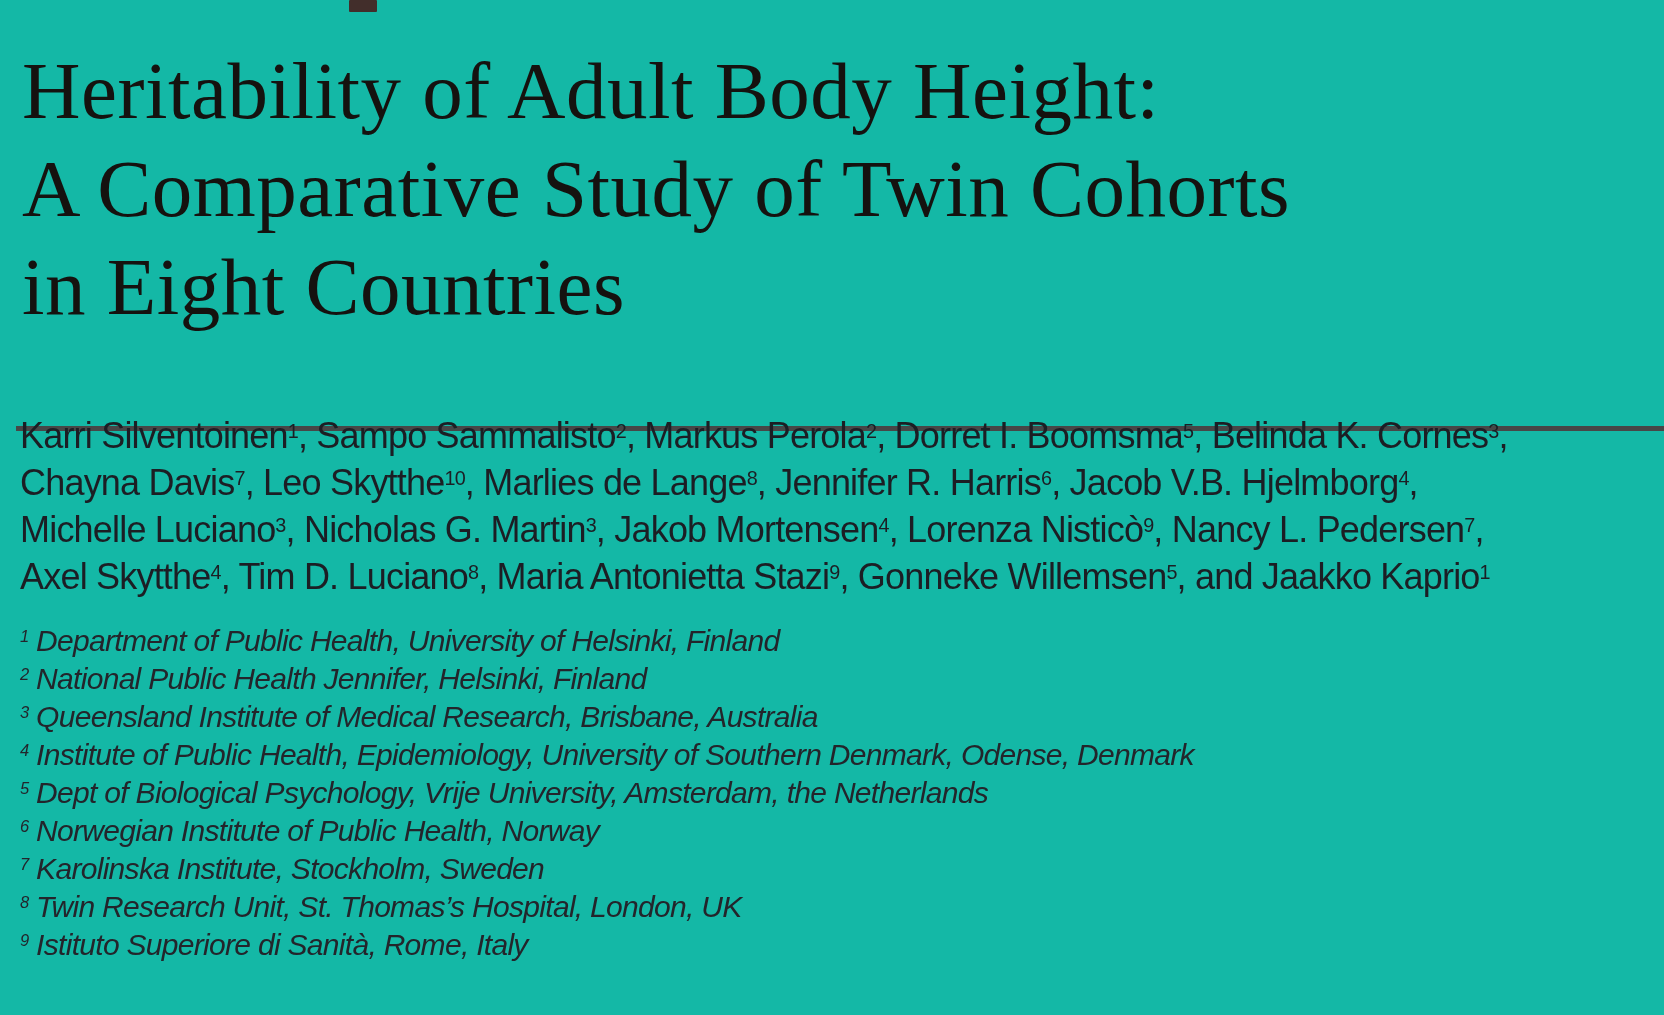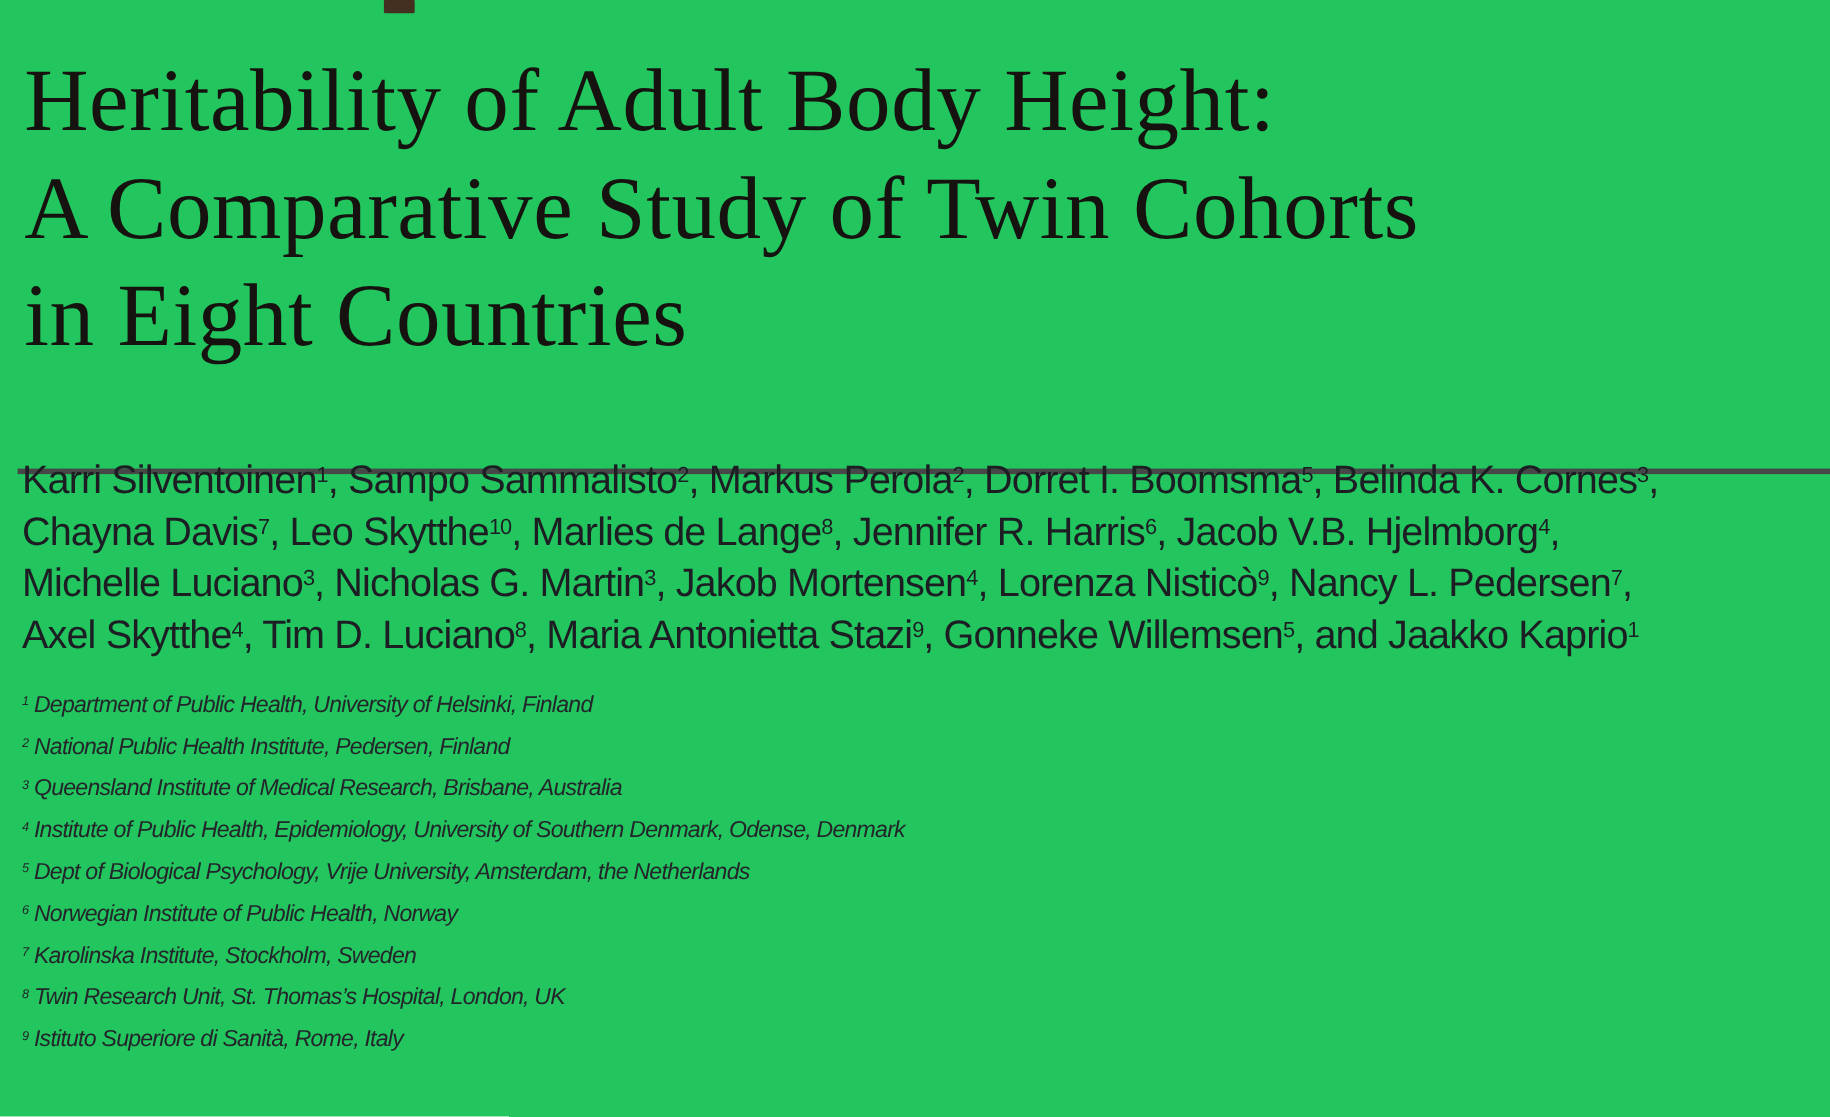--- a/index.html
+++ b/index.html
@@ -1,20 +1,20 @@
 <!DOCTYPE html>
 <html><head>
 <meta charset="utf-8">
 <style>
   html, body { margin: 0; padding: 0; background: #ffffff; }
   .page {
     position: relative;
     width: 1664px;
     height: 1015px;
-    background: #22c55e;
+    background: #14b8a6;
     overflow: hidden;
     font-family: "Liberation Sans", "DejaVu Sans", sans-serif;
   }
   .artifact {
     position: absolute;
     left: 349px;
     top: 0px;
     width: 28px;
     height: 12px;
     background: #4a1515;
@@ -48,21 +48,21 @@
     font-size: 36px;
     line-height: 47px;
     letter-spacing: -0.8px;
     white-space: nowrap;
   }
   .affiliations {
     position: absolute;
     left: 20px;
     top: 622px;
     color: #23252b;
-    font-size: 21px;
+    font-size: 30px;
     line-height: 38px;
     letter-spacing: -0.7px;
     font-style: italic;
     white-space: nowrap;
   }
   .authors sup, .affiliations sup {
     font-size: 55%;
     line-height: 0;
     vertical-align: baseline;
     position: relative;
@@ -86,21 +86,21 @@
 
   <div class="authors">
       <div><span>Karri Silventoinen</span><sup>1</sup><span>, Sampo Sammalisto</span><sup>2</sup><span>, Markus Perola</span><sup>2</sup><span>, Dorret I. Boomsma</span><sup>5</sup><span>, Belinda K. Cornes</span><sup>3</sup><span>,</span></div>
       <div><span>Chayna Davis</span><sup>7</sup><span>, Leo Skytthe</span><sup>10</sup><span>, Marlies de Lange</span><sup>8</sup><span>, Jennifer R. Harris</span><sup>6</sup><span>, Jacob V.B. Hjelmborg</span><sup>4</sup><span>,</span></div>
       <div><span>Michelle Luciano</span><sup>3</sup><span>, Nicholas G. Martin</span><sup>3</sup><span>, Jakob Mortensen</span><sup>4</sup><span>, Lorenza Nisticò</span><sup>9</sup><span>, Nancy L. Pedersen</span><sup>7</sup><span>,</span></div>
       <div><span>Axel Skytthe</span><sup>4</sup><span>, Tim D. Luciano</span><sup>8</sup><span>, Maria Antonietta Stazi</span><sup>9</sup><span>, Gonneke Willemsen</span><sup>5</sup><span>, and Jaakko Kaprio</span><sup>1</sup></div>
     </div>
 
   <div class="affiliations">
       <div><sup>1</sup><span> Department of Public Health, University of Helsinki, Finland</span></div>
-      <div><sup>2</sup><span> National Public Health Institute, Pedersen, Finland</span></div>
+      <div><sup>2</sup><span> National Public Health Jennifer, Helsinki, Finland</span></div>
       <div><sup>3</sup><span> Queensland Institute of Medical Research, Brisbane, Australia</span></div>
       <div><sup>4</sup><span> Institute of Public Health, Epidemiology, University of Southern Denmark, Odense, Denmark</span></div>
       <div><sup>5</sup><span> Dept of Biological Psychology, Vrije University, Amsterdam, the Netherlands</span></div>
       <div><sup>6</sup><span> Norwegian Institute of Public Health, Norway</span></div>
       <div><sup>7</sup><span> Karolinska Institute, Stockholm, Sweden</span></div>
       <div><sup>8</sup><span> Twin Research Unit, St. Thomas’s Hospital, London, UK</span></div>
       <div><sup>9</sup><span> Istituto Superiore di Sanità, Rome, Italy</span></div>
     </div>
 
 </div>

